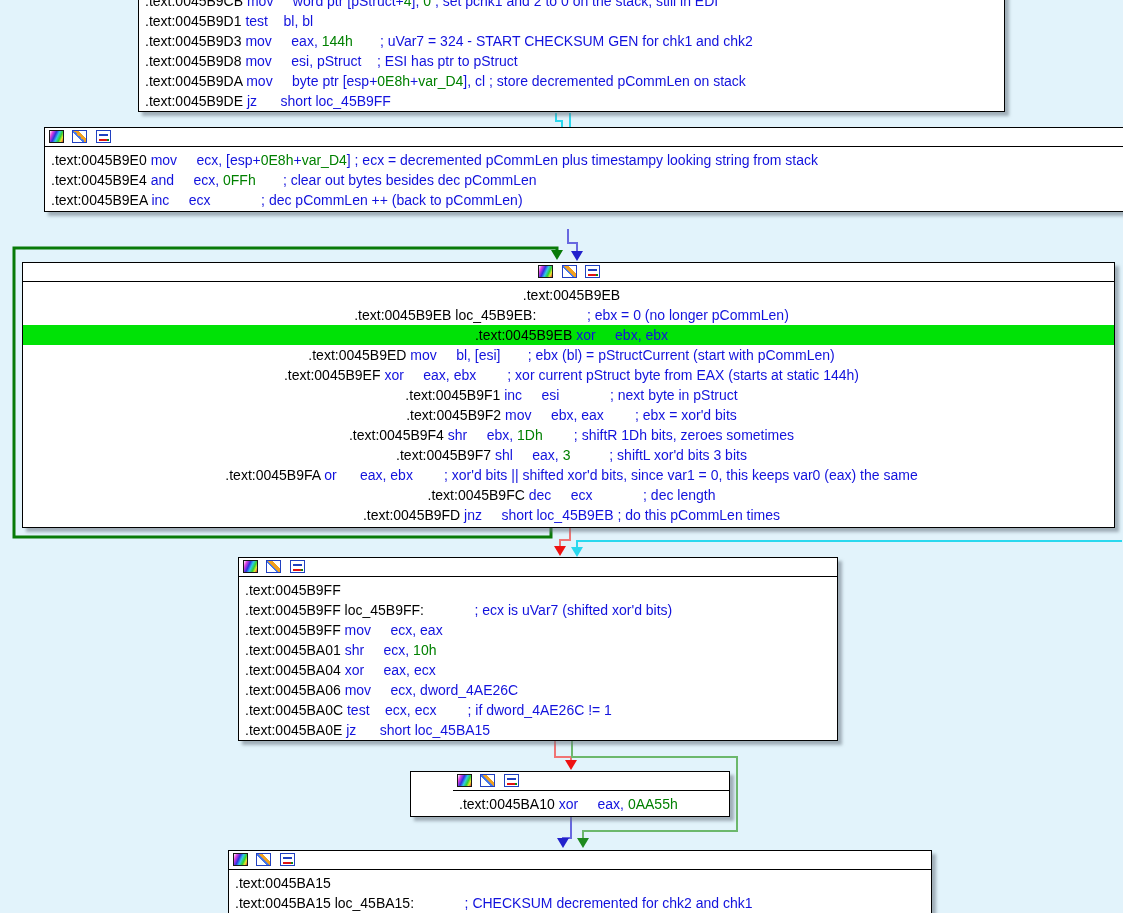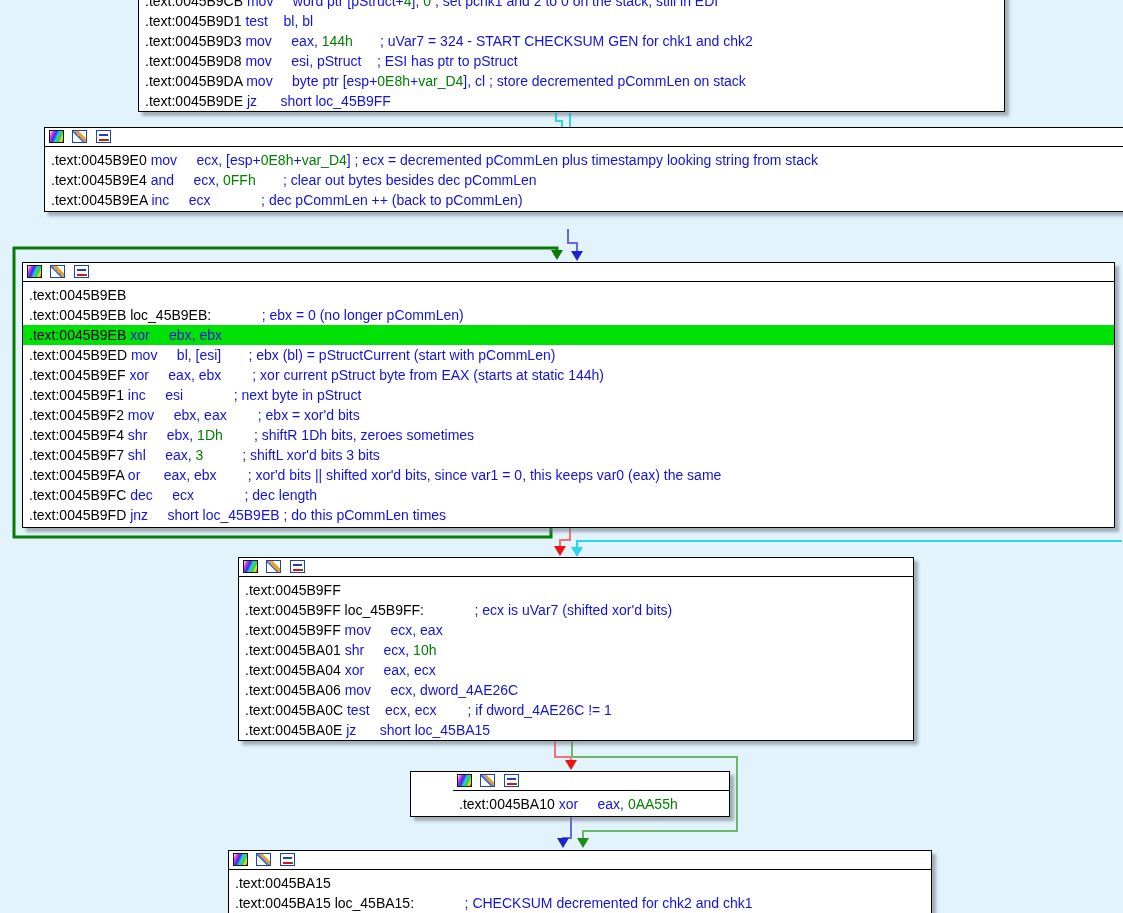--- a/index.html
+++ b/index.html
@@ -47,22 +47,22 @@
   .node.no-title .body{padding-top:0;}
   .row{height:20px;line-height:20px;padding-left:6px;font-size:14px;}
   .row.hl{background:var(--hl,#00e206);}
   .sg-addr{color:var(--addr,#000);}
   .sg-code{color:var(--code,#1212dd);}
   .sg-num{color:var(--num,#008000);}
 
   
   #b0{left:138px;top:-10px;width:867px;height:122px;}
   #b1{left:44px;top:127px;width:1084px;height:85px;}
-  #b2{left:22px;top:262px;width:1093px;height:266px;}
-  #b3{left:238px;top:557px;width:676px;height:184px;}
+  #b2{left:22px;top:262px;width:1093px;height:266px;text-align:center;}
+  #b3{left:238px;top:557px;width:600px;height:184px;}
   #b4{left:410px;top:771px;width:320px;height:46px;padding-left:42px;}
   #b5{left:228px;top:850px;width:704px;height:83px;}
 </style>
 </head>
 <body>
 
 <div id="stage">
 
   <svg id="edges" width="1123" height="913">
     <g>

